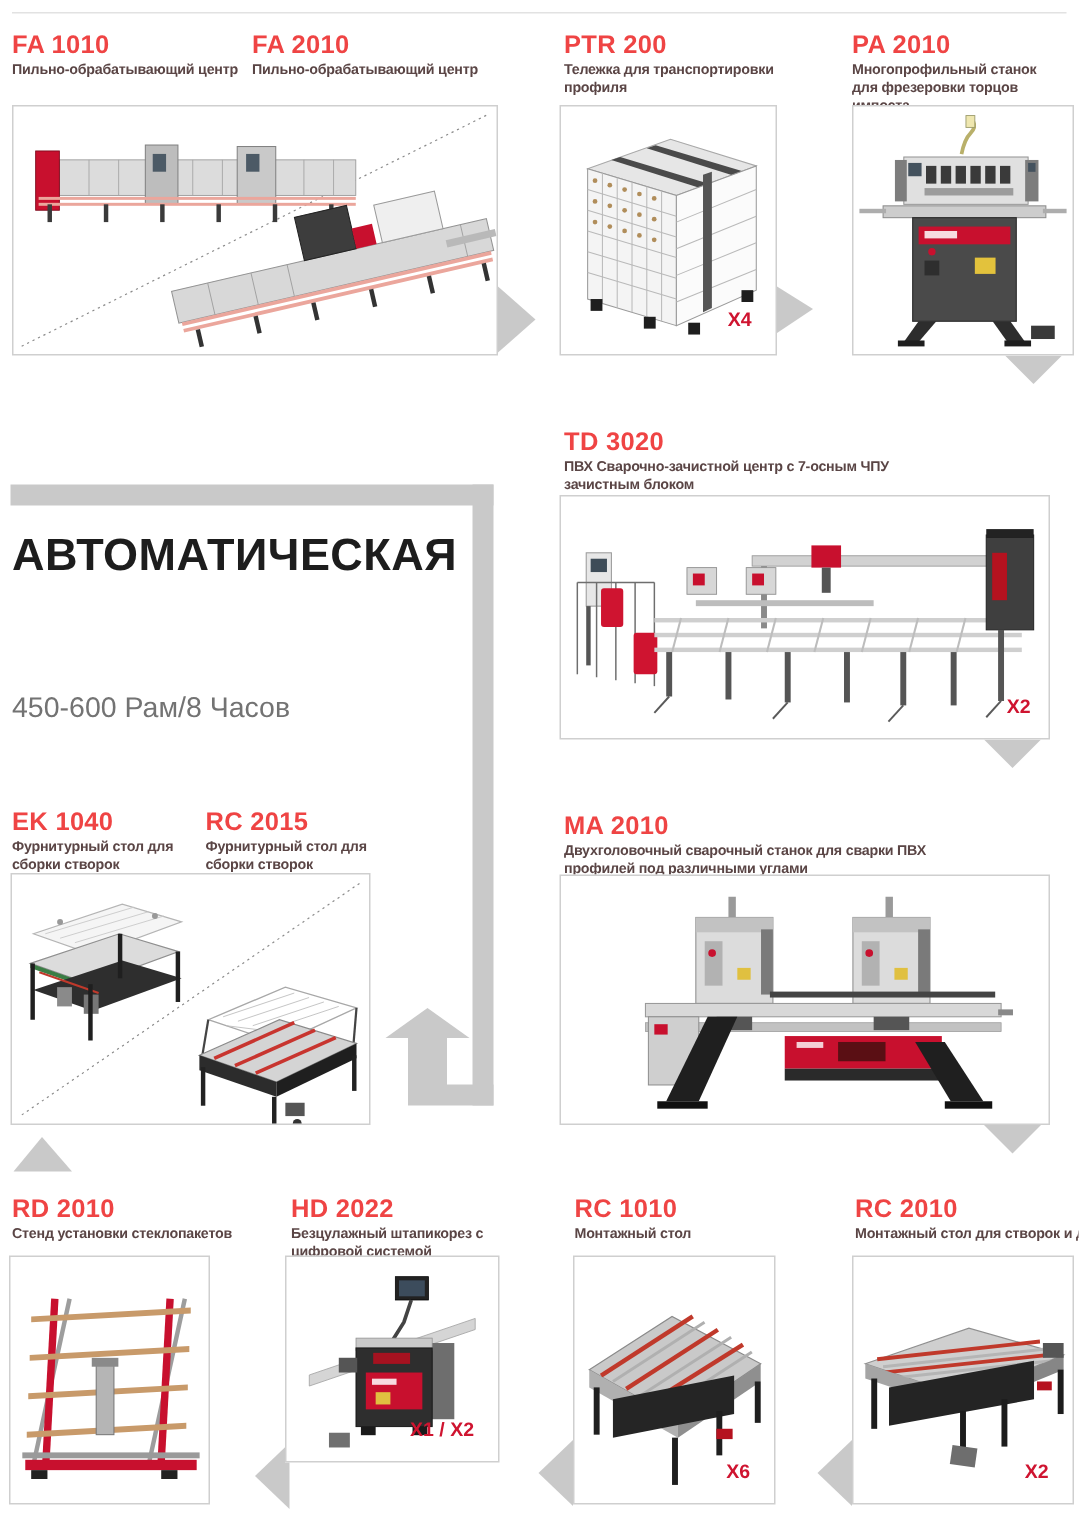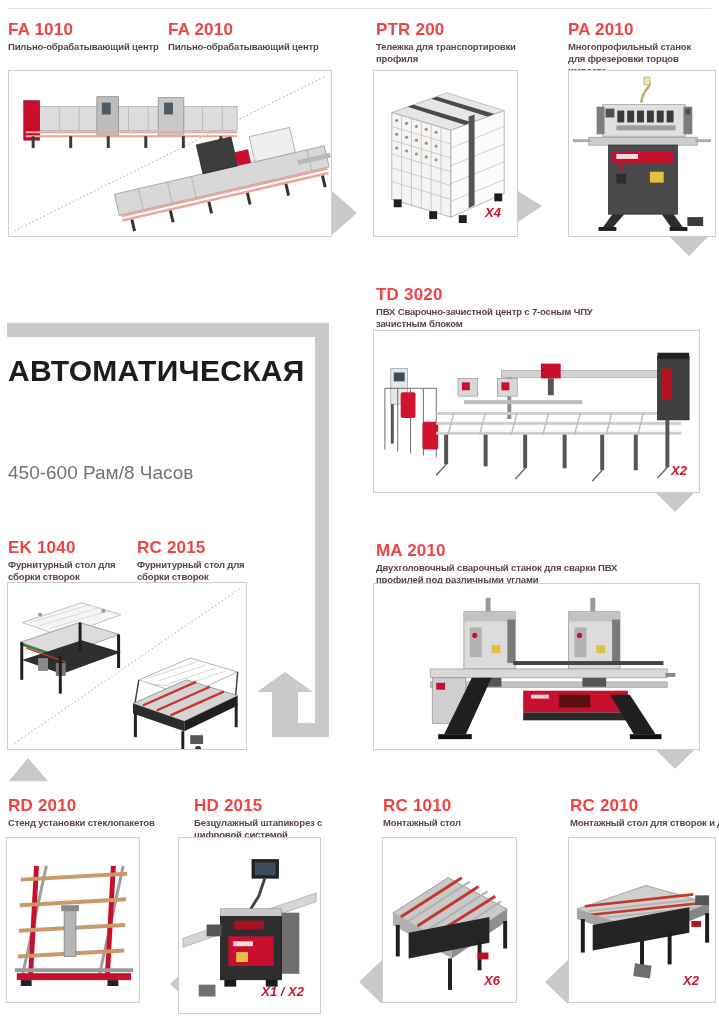--- a/index.html
+++ b/index.html
@@ -2,21 +2,21 @@
 <html><head>
 <meta charset="utf-8">
 <style>
   html,body{margin:0;padding:0;background:#fff;}
   body{width:719px;height:1016px;position:relative;overflow:hidden;
        font-family:"Liberation Sans",sans-serif;-webkit-font-smoothing:antialiased;}
   .rule{position:absolute;left:8px;right:8px;top:8px;height:1px;background:#e2e2e2;}
   .code{position:absolute;font-size:17px;font-weight:700;color:#ef4444;letter-spacing:.2px;white-space:nowrap;}
   .desc{position:absolute;font-size:9.5px;line-height:12px;color:#5a4545;letter-spacing:-0.15px;font-weight:600;}
   .one{white-space:nowrap;}
-  .imgbox{position:absolute;background:#fff;border:1px solid #cfcfcf;box-sizing:border-box;z-index:2;font-style:italic;}
+  .imgbox{position:absolute;background:#fff;border:1px solid #cfcfcf;box-sizing:border-box;z-index:2;}
   .imgbox svg{display:block;width:100%;height:100%;}
   .qty{position:absolute;font-size:13px;font-weight:700;color:#cf1430;z-index:3;white-space:nowrap;}
   .bigtitle{position:absolute;left:8px;top:347px;font-size:30px;line-height:48px;font-weight:700;color:#1d1d1d;letter-spacing:.3px;}
   .capacity{position:absolute;left:8px;top:462px;font-size:19px;color:#737373;font-weight:400;}
   #flow{position:absolute;left:0;top:0;z-index:1;}
 </style>
 </head>
 <body>
 
 <div class="rule"></div>
@@ -380,21 +380,21 @@
     <polygon points="238,112 258,112 284,152 262,152" fill="#1f1f1f"></polygon>
     <rect x="64" y="152" width="34" height="5" fill="#111"></rect>
     <rect x="258" y="152" width="32" height="5" fill="#111"></rect>
     <rect x="294" y="90" width="10" height="4" fill="#888"></rect>
   </svg>
 </div>
 
 <div class="code" style="left:8px;top:796px">RD 2010</div>
 <div class="desc one" style="left:8px;top:817px;width:170px">Стенд установки стеклопакетов</div>
 
-<div class="code" style="left:194px;top:796px">HD 2015</div>
+<div class="code" style="left:194px;top:796px">HD 2022</div>
 <div class="desc" style="left:194px;top:817px;width:142px">Безцулажный штапикорез с цифровой системой измерения</div>
 
 <div class="code" style="left:383px;top:796px">RC 1010</div>
 <div class="desc one" style="left:383px;top:817px;width:140px">Монтажный стол</div>
 
 <div class="code" style="left:570px;top:796px">RC 2010</div>
 <div class="desc one" style="left:570px;top:817px;width:148px">Монтажный стол для створок и дверей</div>
 
 <div class="imgbox" style="left:6px;top:837px;width:134px;height:166px">
   <svg viewBox="0 0 134 166">
@@ -410,21 +410,21 @@
     </g>
     <rect x="58" y="72" width="12" height="48" fill="#b5b5b5" stroke="#777" stroke-width="0.7"></rect>
     <rect x="55" y="68" width="18" height="6" fill="#8a8a8a"></rect>
     <rect x="8" y="132" width="120" height="4" fill="#9a9a9a"></rect>
     <rect x="10" y="137" width="116" height="7" fill="#c8102e"></rect>
     <rect x="14" y="144" width="11" height="6" fill="#222"></rect>
     <rect x="102" y="144" width="11" height="6" fill="#222"></rect>
   </svg>
 </div>
 
-<div class="imgbox" style="left:178px;top:837px;width:143px;height:177px">
+<div class="imgbox" style="left:190px;top:837px;width:143px;height:138px">
   <svg viewBox="0 0 143 166">
     <polygon points="4,96 139,50 139,59 4,105" fill="#d5d5d5" stroke="#a5a5a5" stroke-width="0.7"></polygon>
     <rect x="100" y="70" width="22" height="62" fill="#6e6e6e"></rect>
     <rect x="74" y="16" width="27" height="19" fill="#222" stroke="#000" stroke-width="0.6"></rect>
     <rect x="77" y="19" width="21" height="13" fill="#3c4c5c"></rect>
     <path d="M87,35 l-6,18 l-10,16" fill="none" stroke="#444" stroke-width="3"></path>
     <rect x="42" y="66" width="62" height="10" fill="#c9c9c9" stroke="#8f8f8f" stroke-width="0.6"></rect>
     <rect x="42" y="74" width="62" height="64" fill="#2e2e2e" stroke="#181818" stroke-width="0.8"></rect>
     <rect x="56" y="78" width="30" height="9" fill="#a51220"></rect>
     <rect x="50" y="94" width="46" height="30" fill="#c8102e"></rect>

